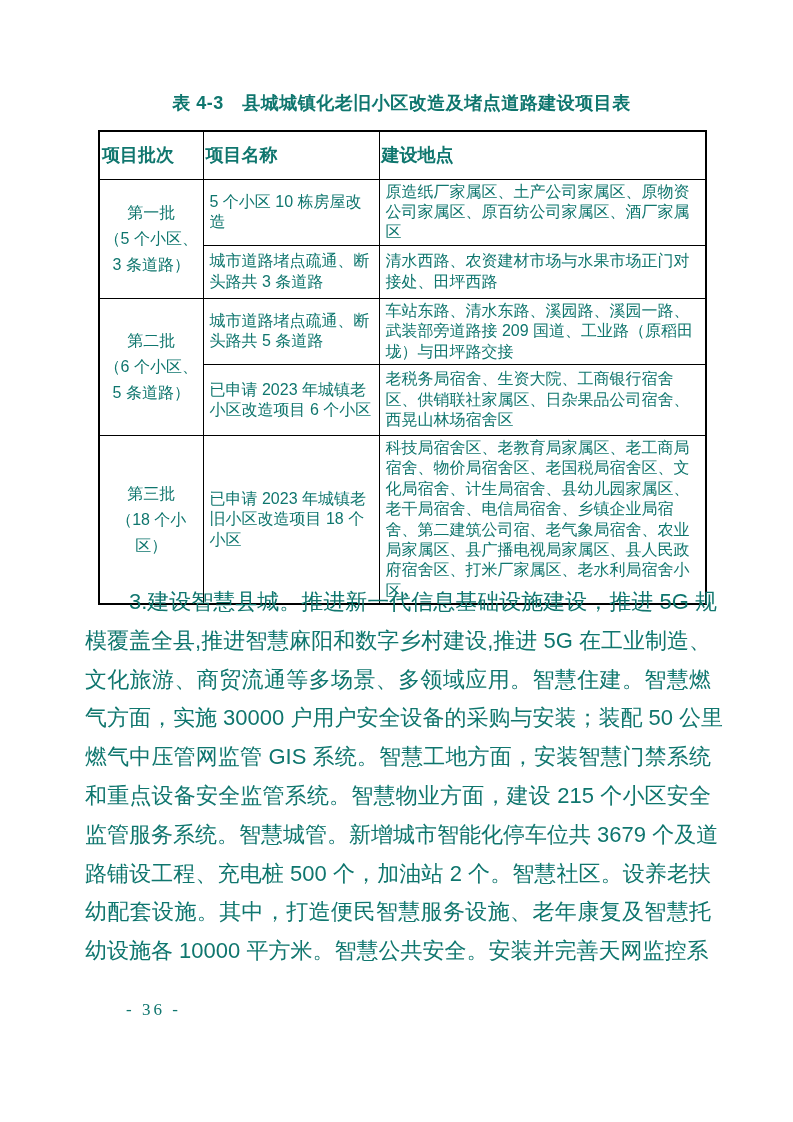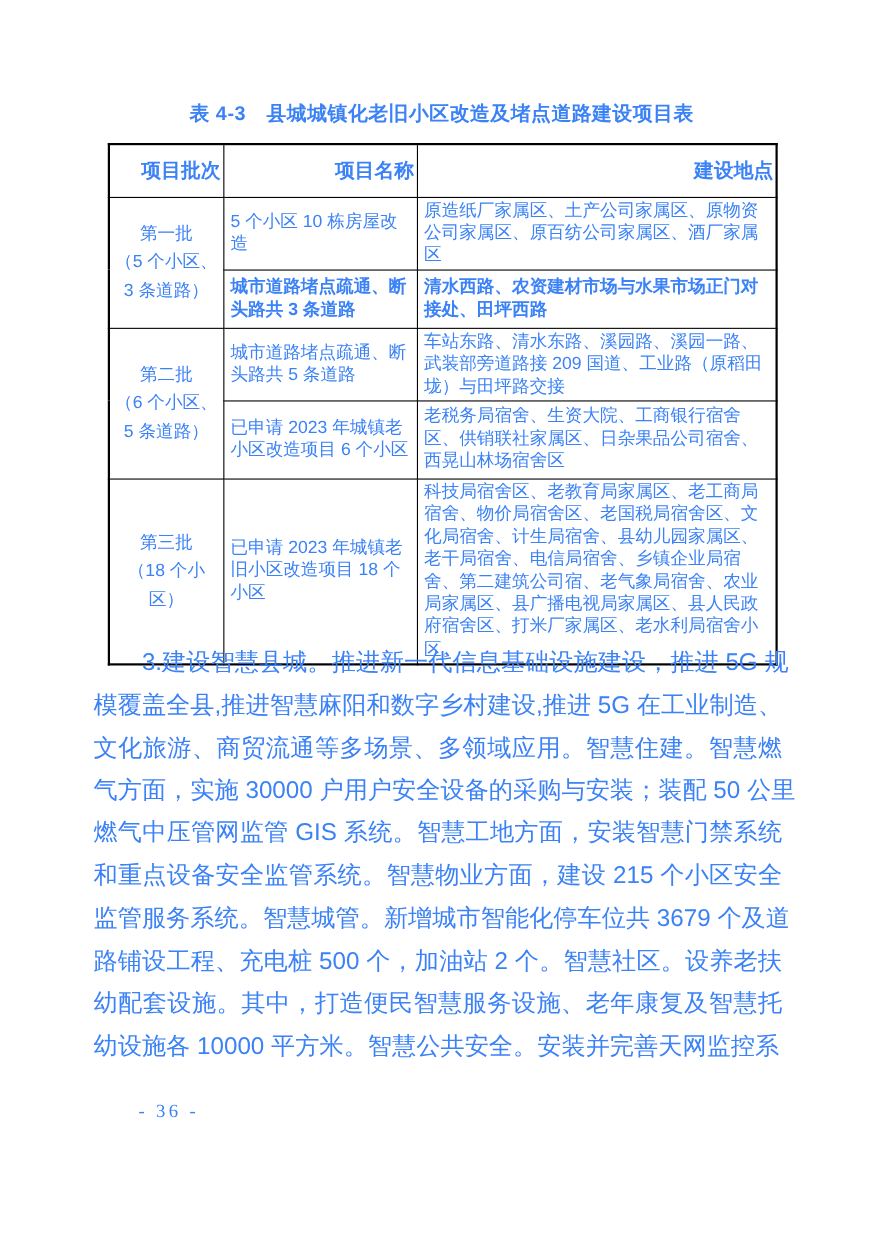--- a/index.html
+++ b/index.html
@@ -2,21 +2,21 @@
 <html><head>
 <meta charset="utf-8">
 <style>
   html, body { margin: 0; padding: 0; background: #ffffff; }
   .page {
     position: relative;
     width: 793px;
     height: 1122px;
     background: #ffffff;
     font-family: "Liberation Sans", sans-serif;
-    color: #3b82f6;
+    color: #0f766e;
     overflow: hidden;
   }
   .doc-title {
     position: absolute;
     left: 98px;
     top: 91px;
     width: 607px;
     text-align: center;
     font-weight: bold;
     font-size: 18px;
@@ -36,39 +36,39 @@
   .doc-table col.c2 { width: 176px; }
   .doc-table col.c3 { width: 327px; }
   .doc-table th, .doc-table td {
     border: 1px solid #000000;
     vertical-align: middle;
     overflow: hidden;
   }
   .doc-table th {
     font-size: 18px;
     font-weight: bold;
-    text-align: right;
+    text-align: left;
     padding: 0 2px;
   }
   .doc-table td {
     font-size: 16px;
     line-height: 20.4px;
     padding: 2px 6px;
   }
   td.batch-cell {
     text-align: center;
     white-space: pre-line;
     line-height: 26px;
     padding: 18px 2px;
   }
   td.name-cell { text-align: left; }
   td.loc-cell  { text-align: left; margin-left: 20px; }
   tr.trh  { height: 48px; }
   tr.trb1a { height: 49px; }
-  tr.trb1b { height: 53px; font-weight: bold; }
+  tr.trb1b { height: 53px; }
   tr.trb2a { height: 63px; }
   tr.trb2b { height: 71px; padding-left: 35px; }
   tr.trb3  { height: 163px; }
   .paragraph {
     position: absolute;
     left: 85px;
     top: 583px;
     width: 626px;
     font-size: 22px;
   }

